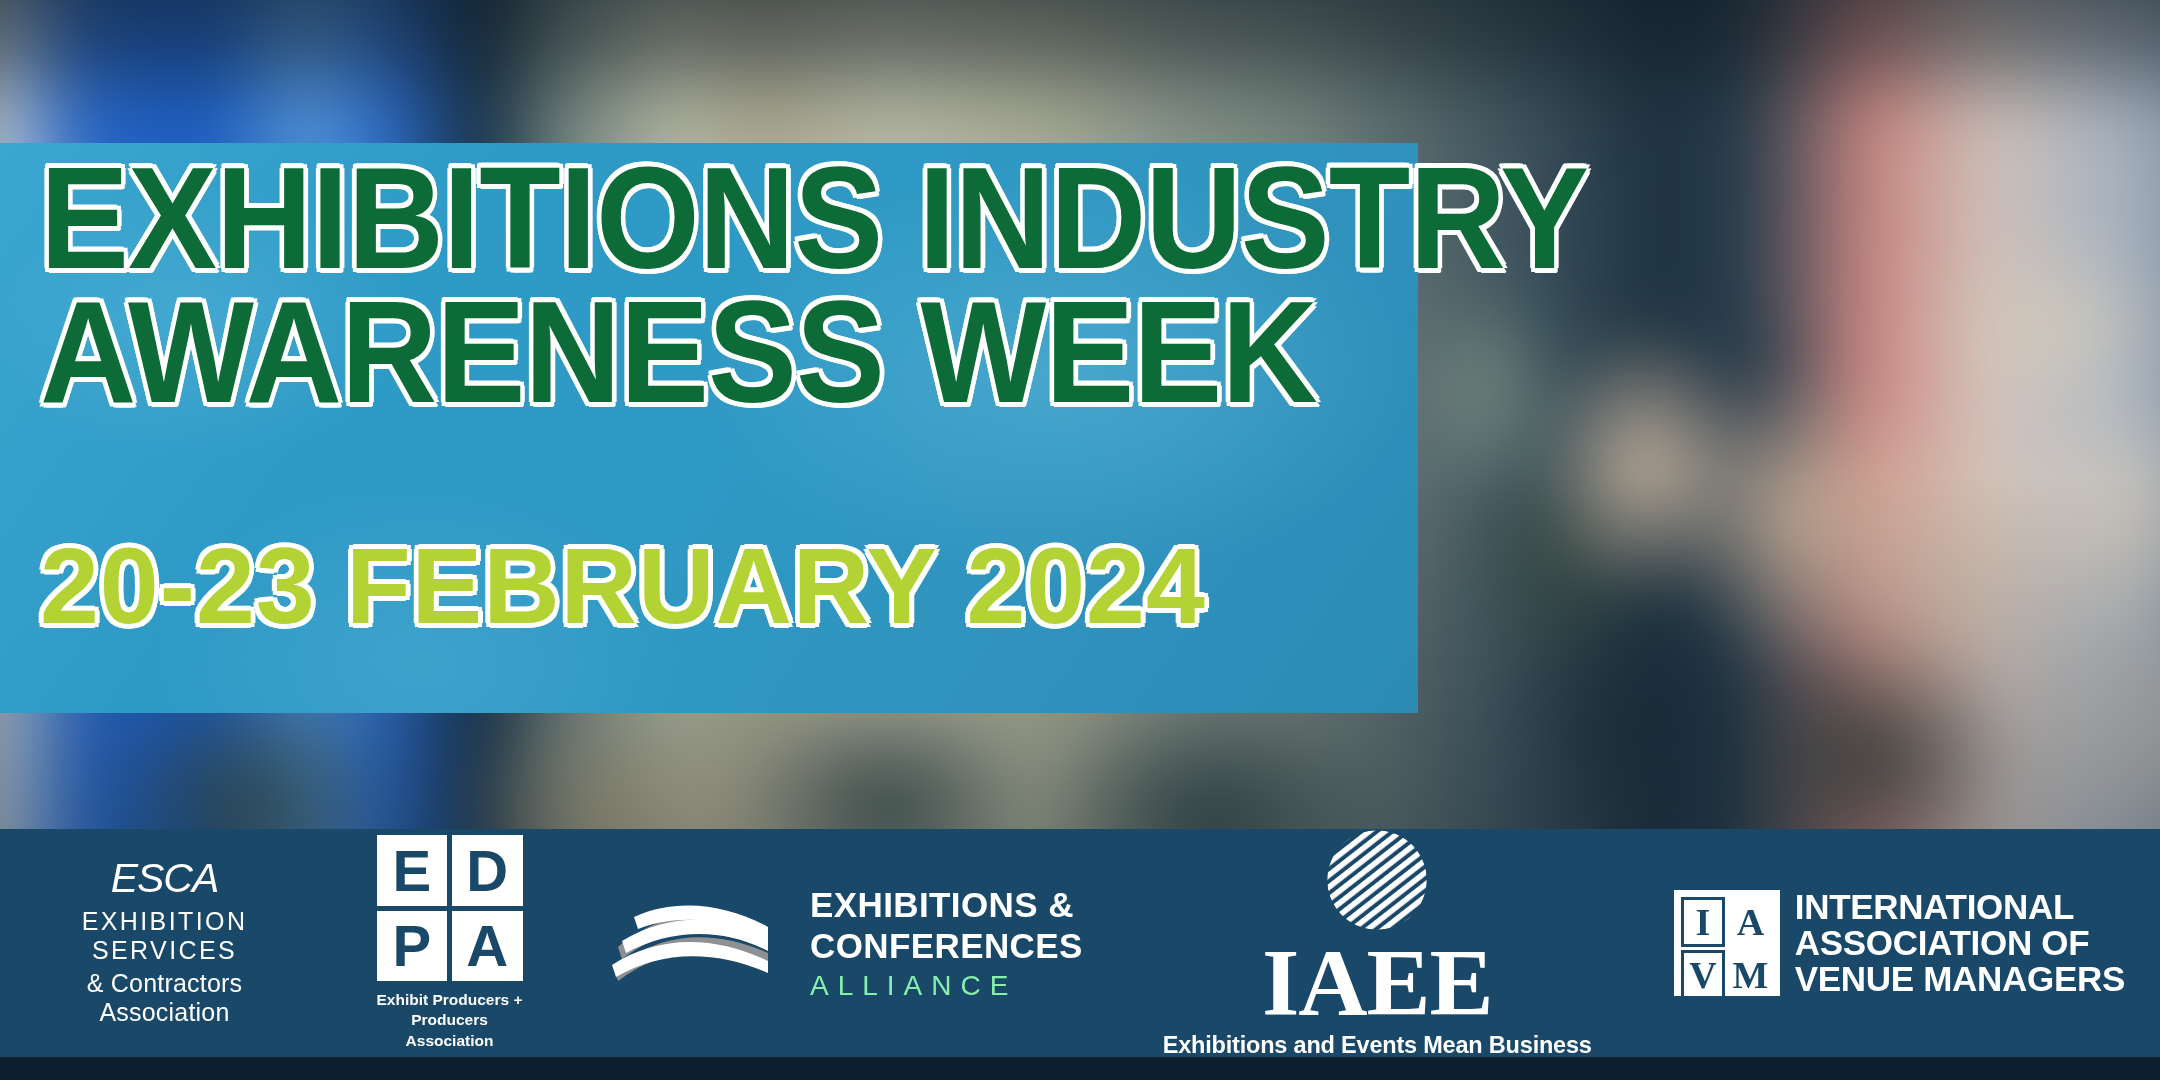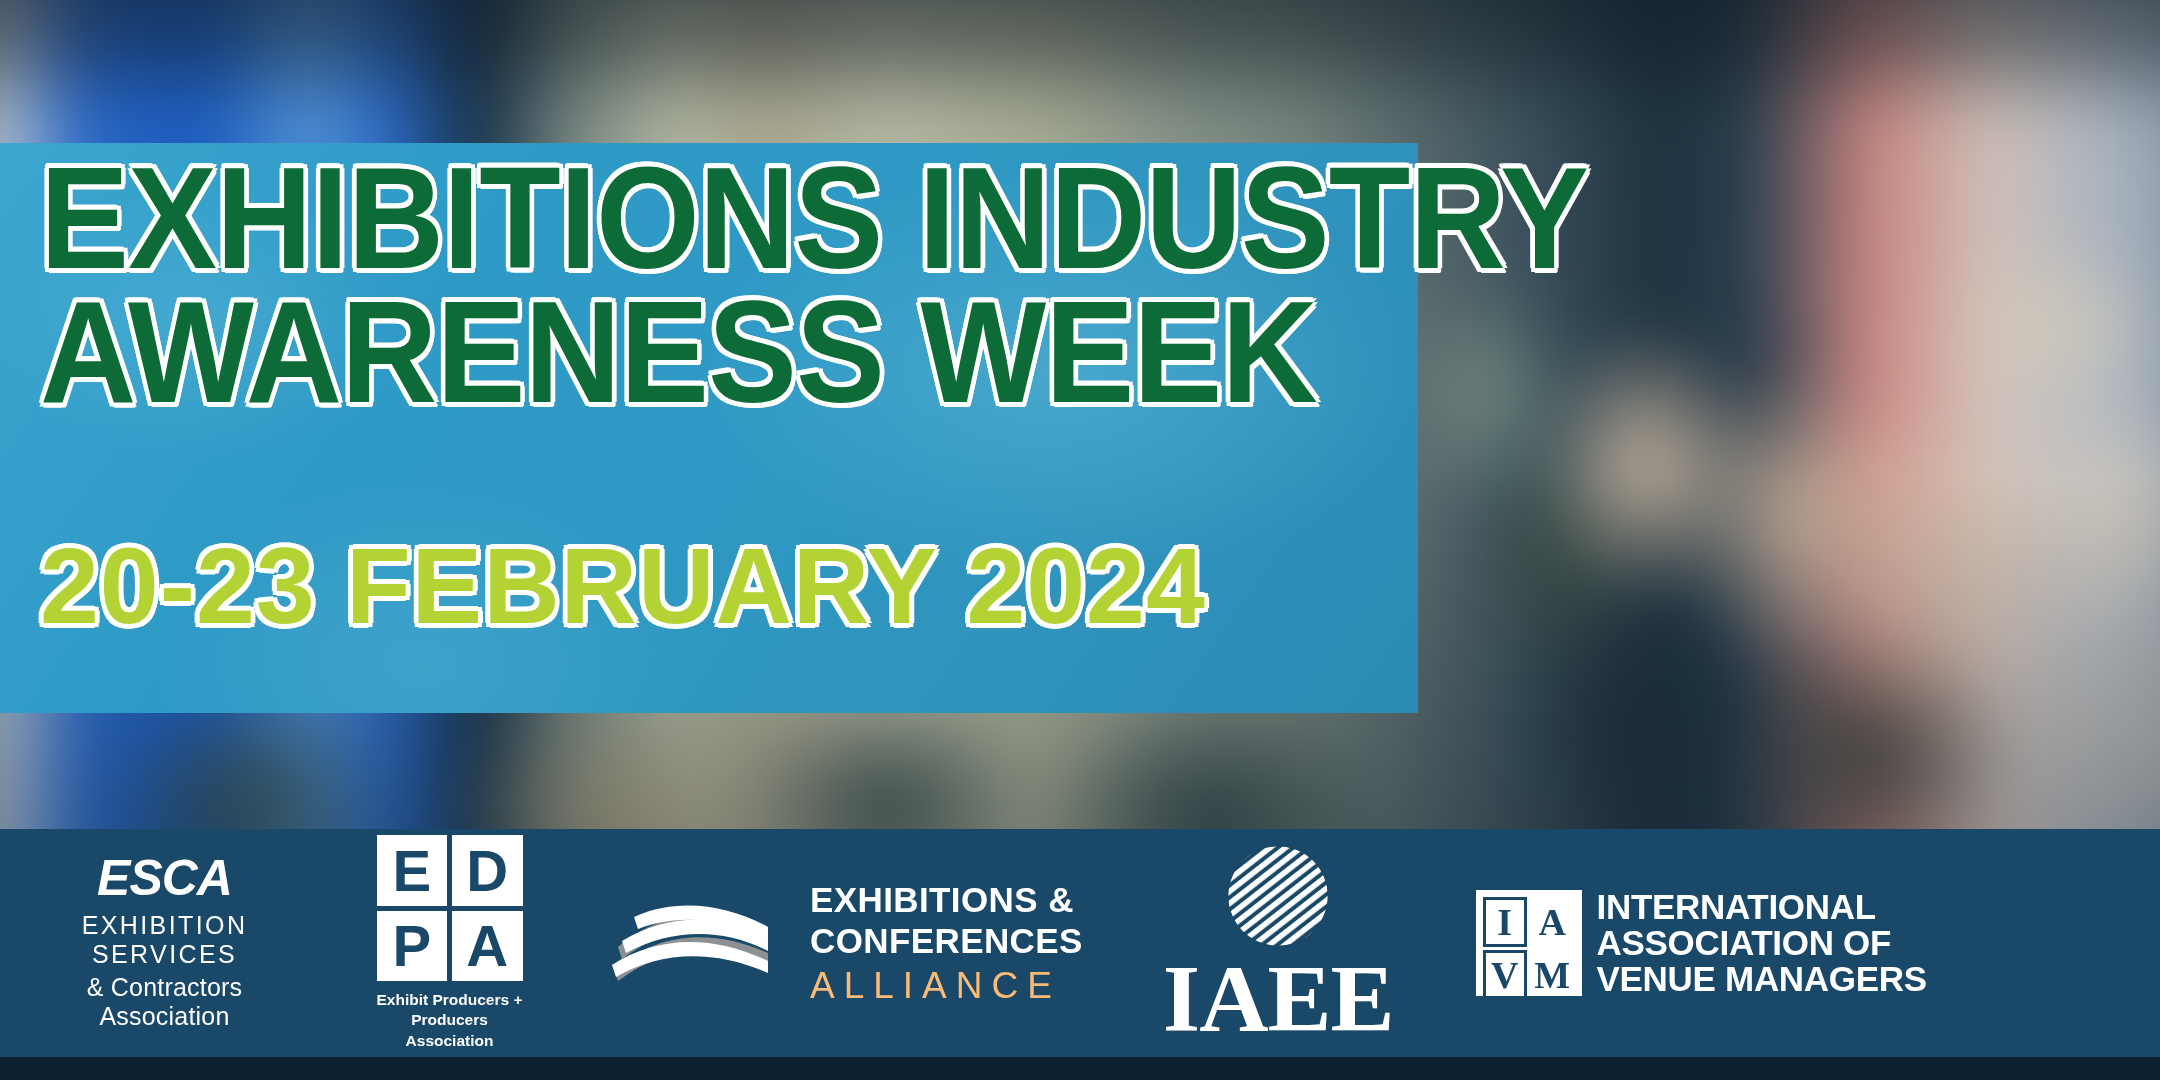--- a/index.html
+++ b/index.html
@@ -103,21 +103,21 @@
     position:absolute; left:0; bottom:0; width:2160px; height:228px;
     background:#1a4868;
     display:flex; align-items:center;
   }
   .logo { position:relative; color:#fff; flex:0 0 auto; }
 
   
   .esca { margin-left:42px; width:245px; text-align:center; }
   .esca-word {
     font-family:"Liberation Sans", sans-serif;
-    font-weight:700; font-style:italic; font-size:50px; line-height:.95;
+    font-weight:400; font-style:italic; font-size:41px; line-height:.95;
     letter-spacing:-1px;
   }
   .esca-l1 { font-size:25px; letter-spacing:2.4px; margin-top:9px; font-weight:400; }
   .esca-l2 { font-size:25px; letter-spacing:.2px; margin-top:4px; font-weight:400; }
 
   
   .edpa { margin-left:80px; width:165px; text-align:center; }
   .edpa-grid {
     width:146px; height:146px; margin:0 auto;
     display:grid; grid-template-columns:1fr 1fr; grid-template-rows:1fr 1fr; gap:5px;
@@ -129,21 +129,21 @@
     display:flex; align-items:center; justify-content:center;
   }
   .edpa-sub { font-size:15.5px; font-weight:700; line-height:1.3; margin-top:9px; }
 
   
   .eca { margin-left:76px; display:flex; align-items:center; gap:32px; }
   .eca-mark { width:170px; height:120px; }
   .eca-txt { line-height:1; }
   .eca-1 { font-size:35px; font-weight:700; letter-spacing:.4px; }
   .eca-2 { font-size:35px; font-weight:700; letter-spacing:.4px; margin-top:6px; }
-  .eca-3 { font-size:37px; font-weight:300; letter-spacing:9px; margin-top:9px; color:#fdba74; }
+  .eca-3 { font-size:28px; font-weight:300; letter-spacing:9px; margin-top:9px; color:#86efac; }
 
   
   .iaee { margin-left:80px; text-align:center; }
   .iaee-row { display:flex; align-items:center; gap:6px;flex-direction:column; }
   .iaee-globe { width:106px; height:106px; }
   .iaee-word {
     font-family:"Liberation Serif", serif;
     font-weight:700; font-size:96px; line-height:.92; letter-spacing:-1px;
   }
   .iaee-sub { font-size:23.5px; font-weight:700; letter-spacing:-.2px; margin-top:5px; }
@@ -220,20 +220,21 @@
                 <circle cx="50" cy="50" r="47"></circle>
               </clipPath>
             <pattern id="stripes" width="9" height="9" patternUnits="userSpaceOnUse" patternTransform="rotate(-38)">
               <rect width="9" height="5.2" fill="#ffffff"></rect>
             </pattern>
           </defs>
           <circle cx="50" cy="50" r="47" fill="url(#stripes)" clip-path="url(#gclip)"></circle>
         </svg>
         <div class="iaee-word">IAEE</div>
       </div>
+      <div class="iaee-sub">Exhibitions and Events Mean Business</div>
     </div>
 
     <div class="logo iavm">
       <div class="iavm-box">
         <div class="iavm-c boxed">I</div>
         <div class="iavm-c">A</div>
         <div class="iavm-c boxed">V</div>
         <div class="iavm-c">M</div>
       </div>
       <div class="iavm-txt">

